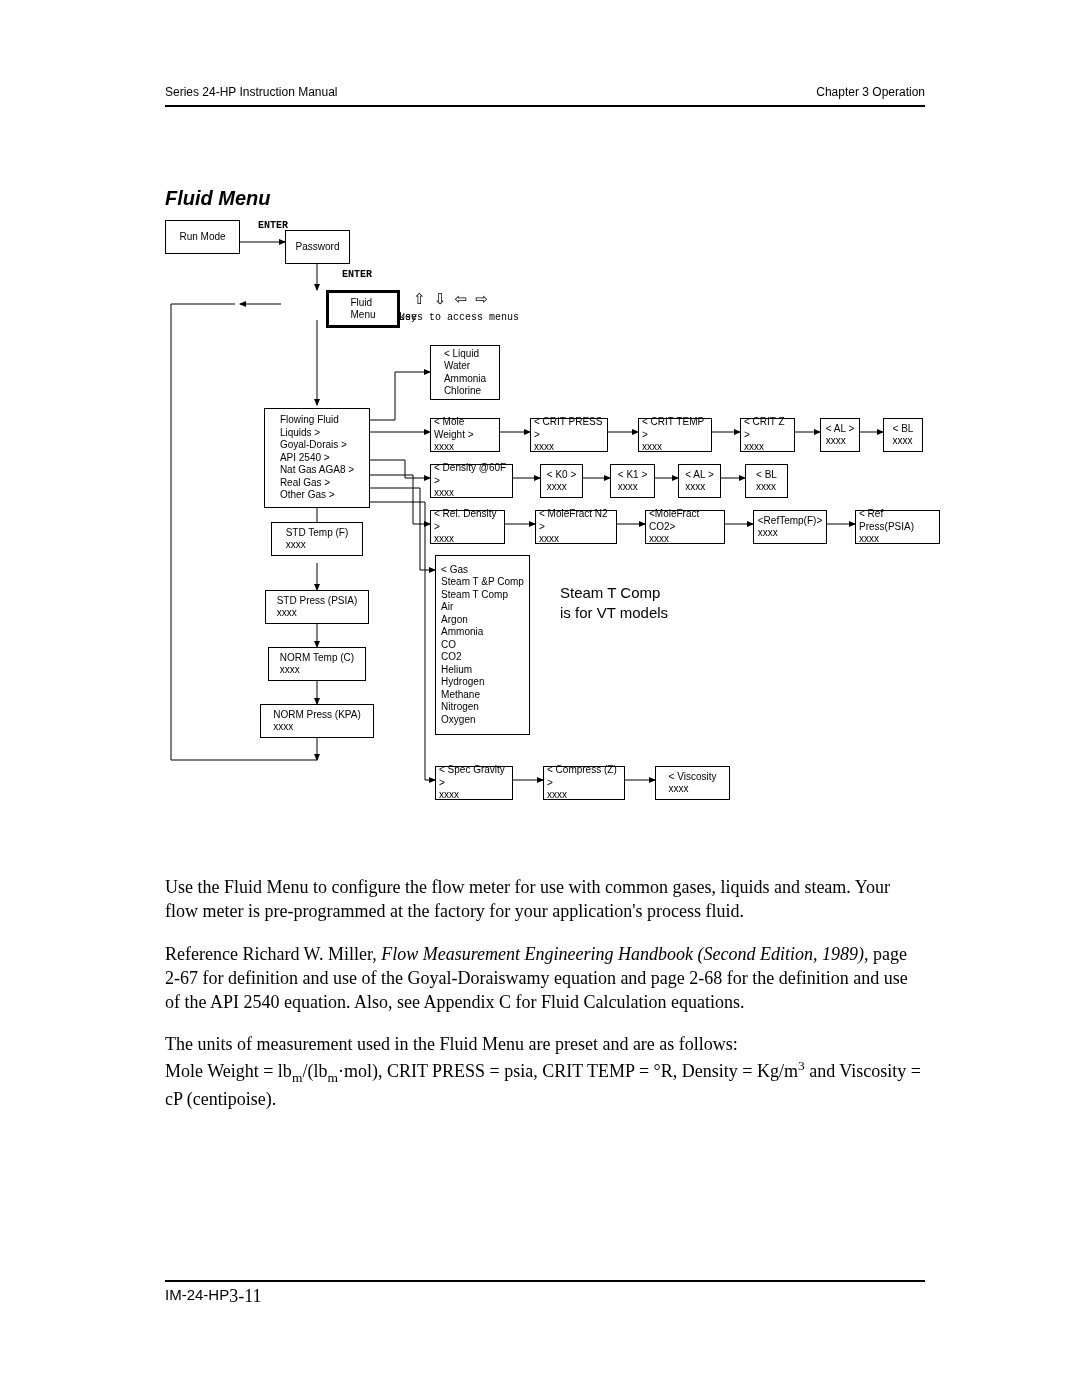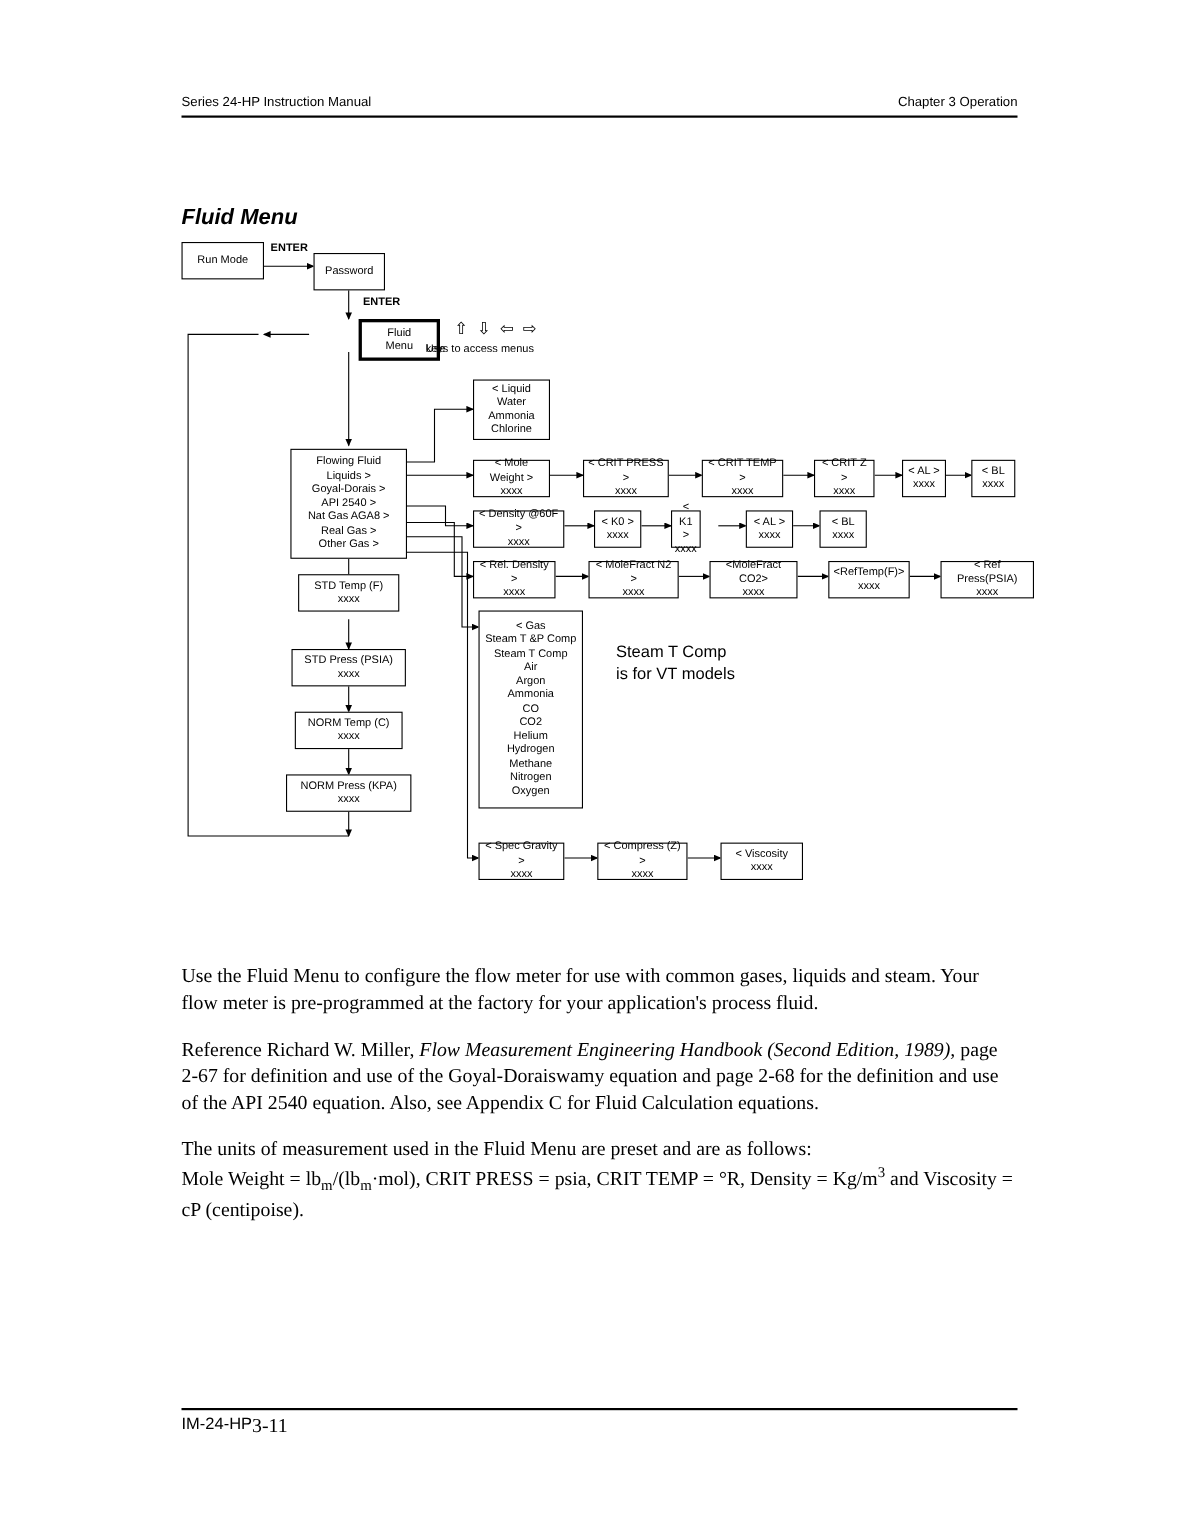--- a/index.html
+++ b/index.html
@@ -38,34 +38,34 @@
   .diagram {
     position: relative;
     width: 760px;
     height: 605px;
     font-family: Arial, Helvetica, sans-serif;
   }
   .box {
     position: absolute;
     border: 1px solid #000;
     font-size: 10px;
-    text-align: center;
     display: flex;
     flex-direction: column;
     justify-content: center;
     align-items: center;
     line-height: 1.25;
     background: #fff;
     padding: 16px 3px;
   }
   .box.thick { border-width: 3px; margin-left: 45px; }
   .lbl {
     position: absolute;
     font-size: 10px;
-    font-family: Liberation Sans, sans-serif;
+    font-family: Liberation Mono, monospace;
+    margin-left: 12px;
   }
   .lbl.bold { font-weight: bold; }
   .note {
     position: absolute;
     font-family: Arial, Helvetica, sans-serif;
     font-size: 15px;
     line-height: 1.3;
   }
   .body-text {
     font-size: 18px;
@@ -232,21 +232,21 @@
       </div>
 
     <div class="box" style="left:265px;top:244px;width:83px;height:28px">
         <span style="white-space:pre-line">&lt; Density  @60F &gt;
 xxxx</span>
       </div>
     <div class="box" style="left:375px;top:244px;width:43px;height:28px">
         <span style="white-space:pre-line">&lt; K0 &gt;
 xxxx</span>
       </div>
-    <div class="box" style="left:445px;top:244px;width:27px;height:28px">
+    <div class="box" style="left:445px;top:244px;width:45px;height:28px">
         <span style="white-space:pre-line">&lt; K1 &gt;
 xxxx</span>
       </div>
     <div class="box" style="left:513px;top:244px;width:43px;height:28px">
         <span style="white-space:pre-line">&lt; AL &gt;
 xxxx</span>
       </div>
     <div class="box" style="left:580px;top:244px;width:43px;height:28px">
         <span style="white-space:pre-line">&lt; BL
 xxxx</span>

